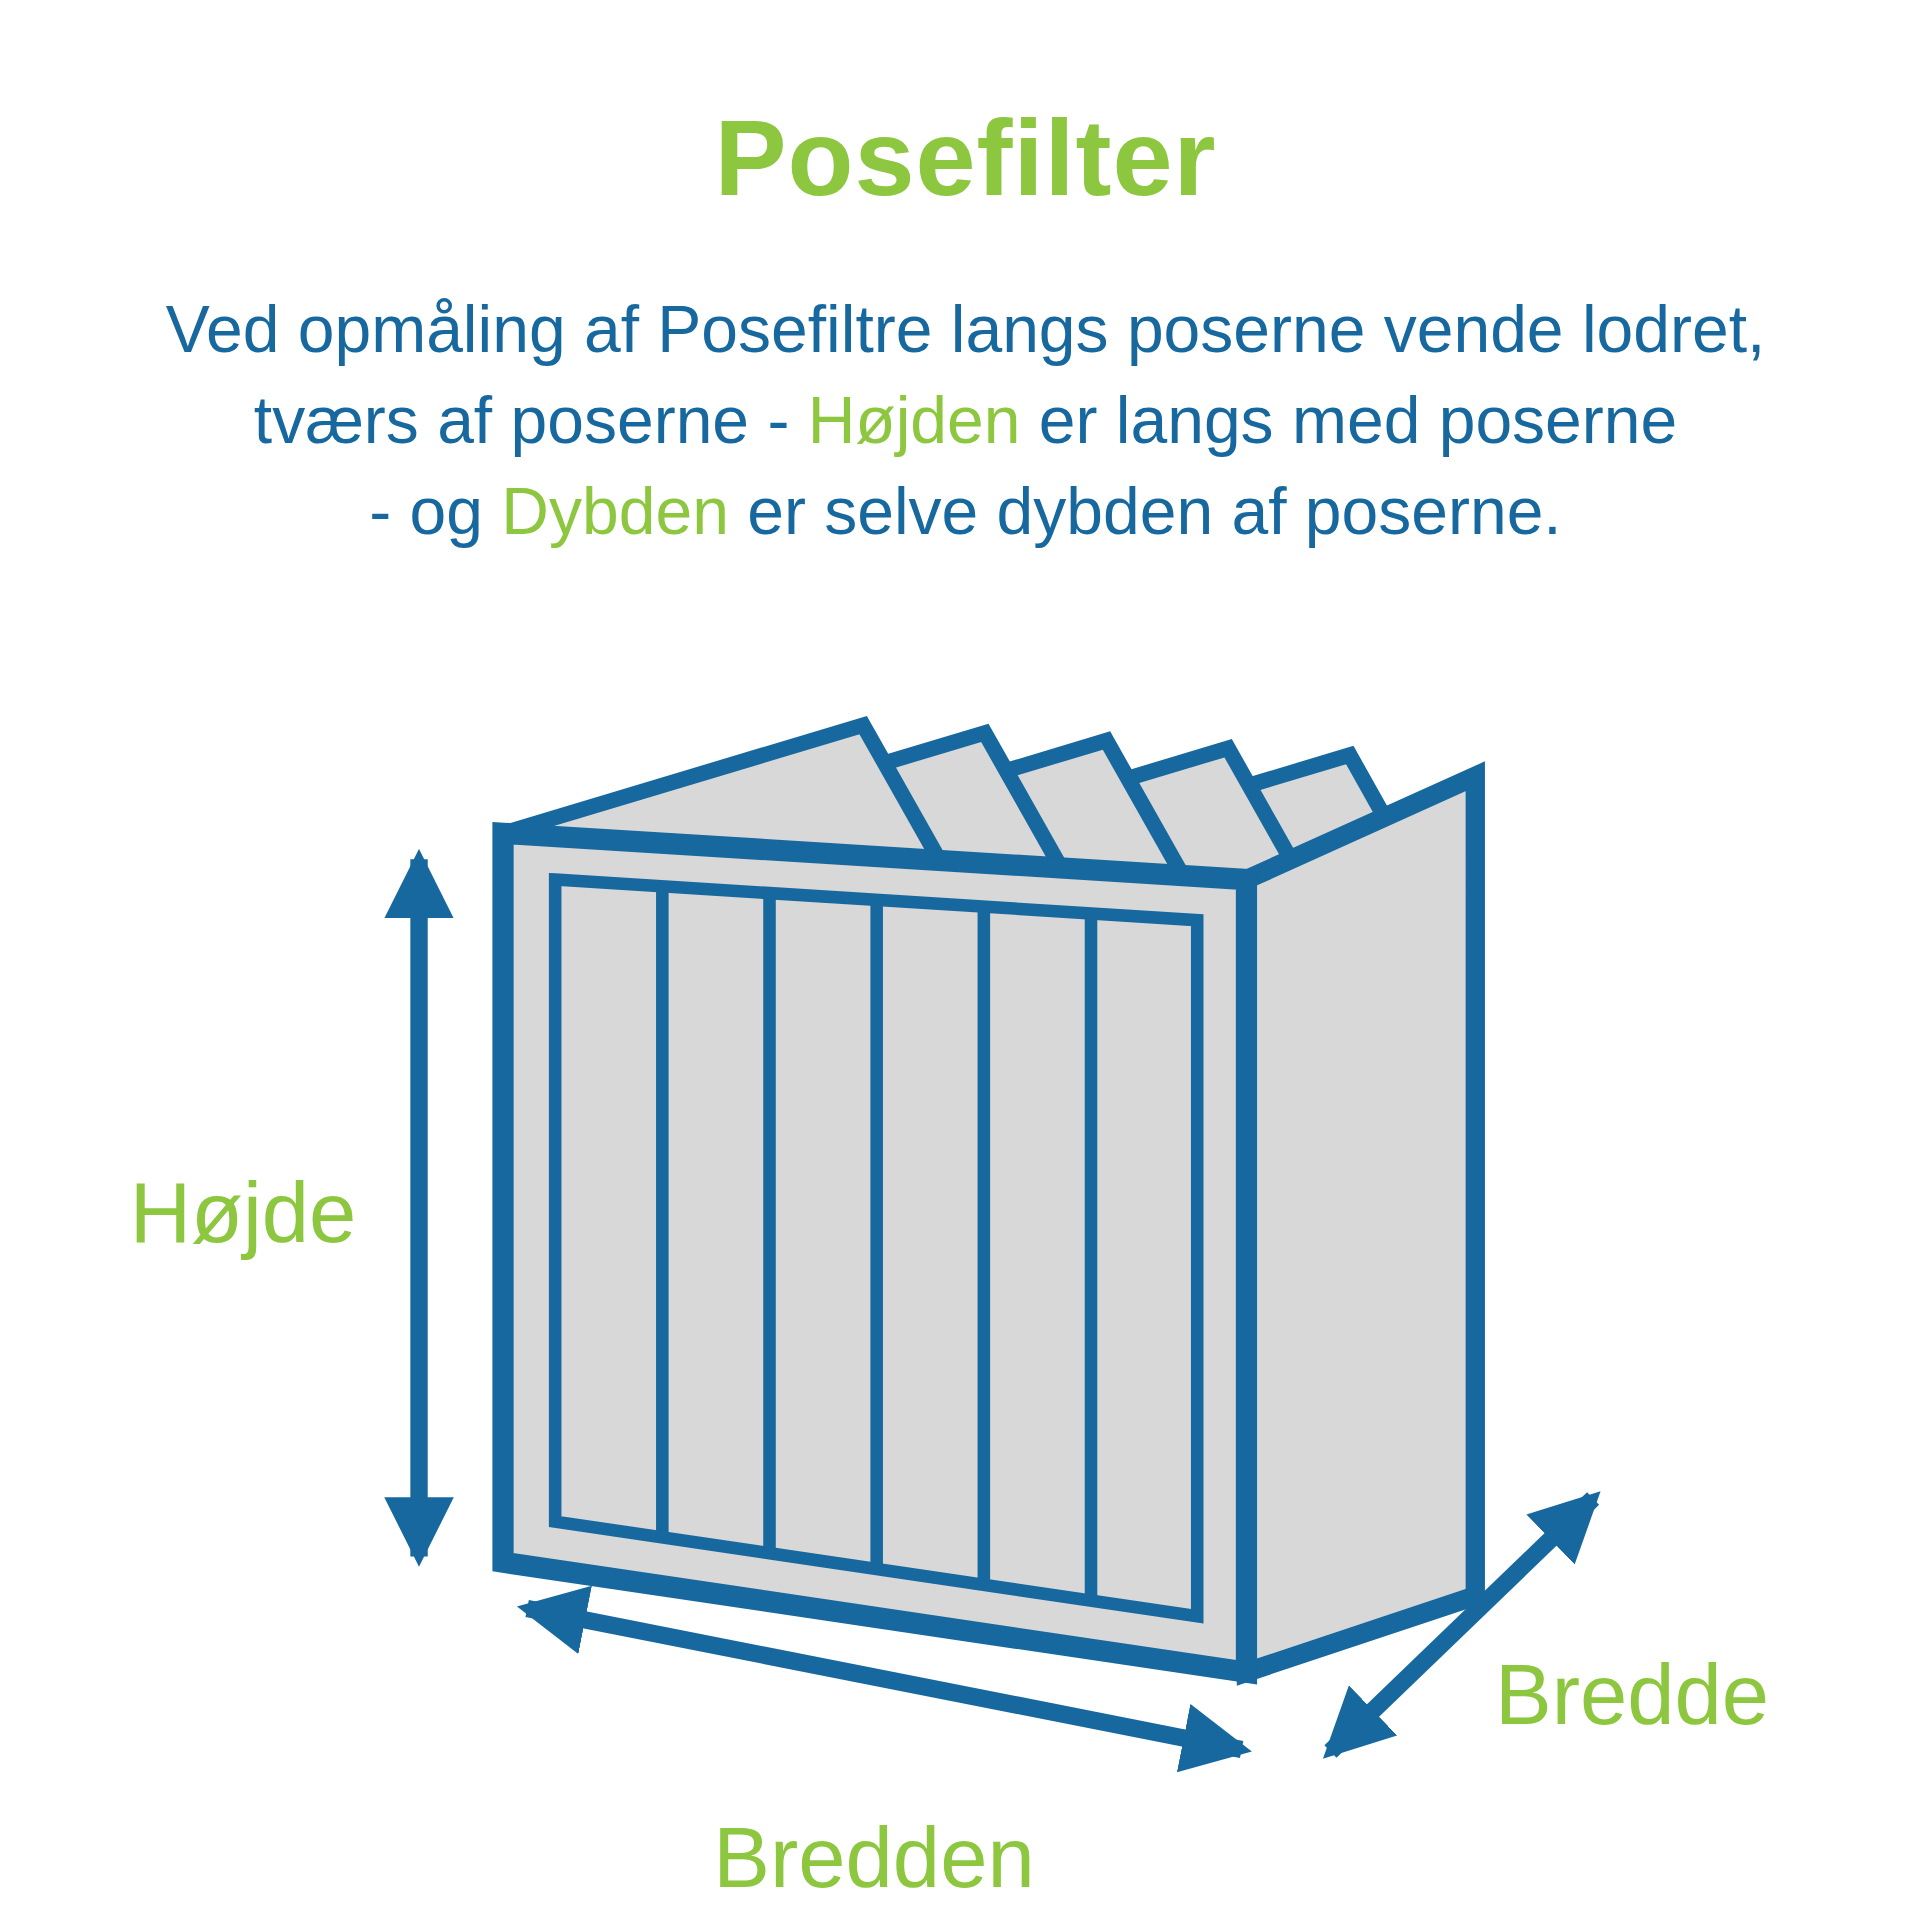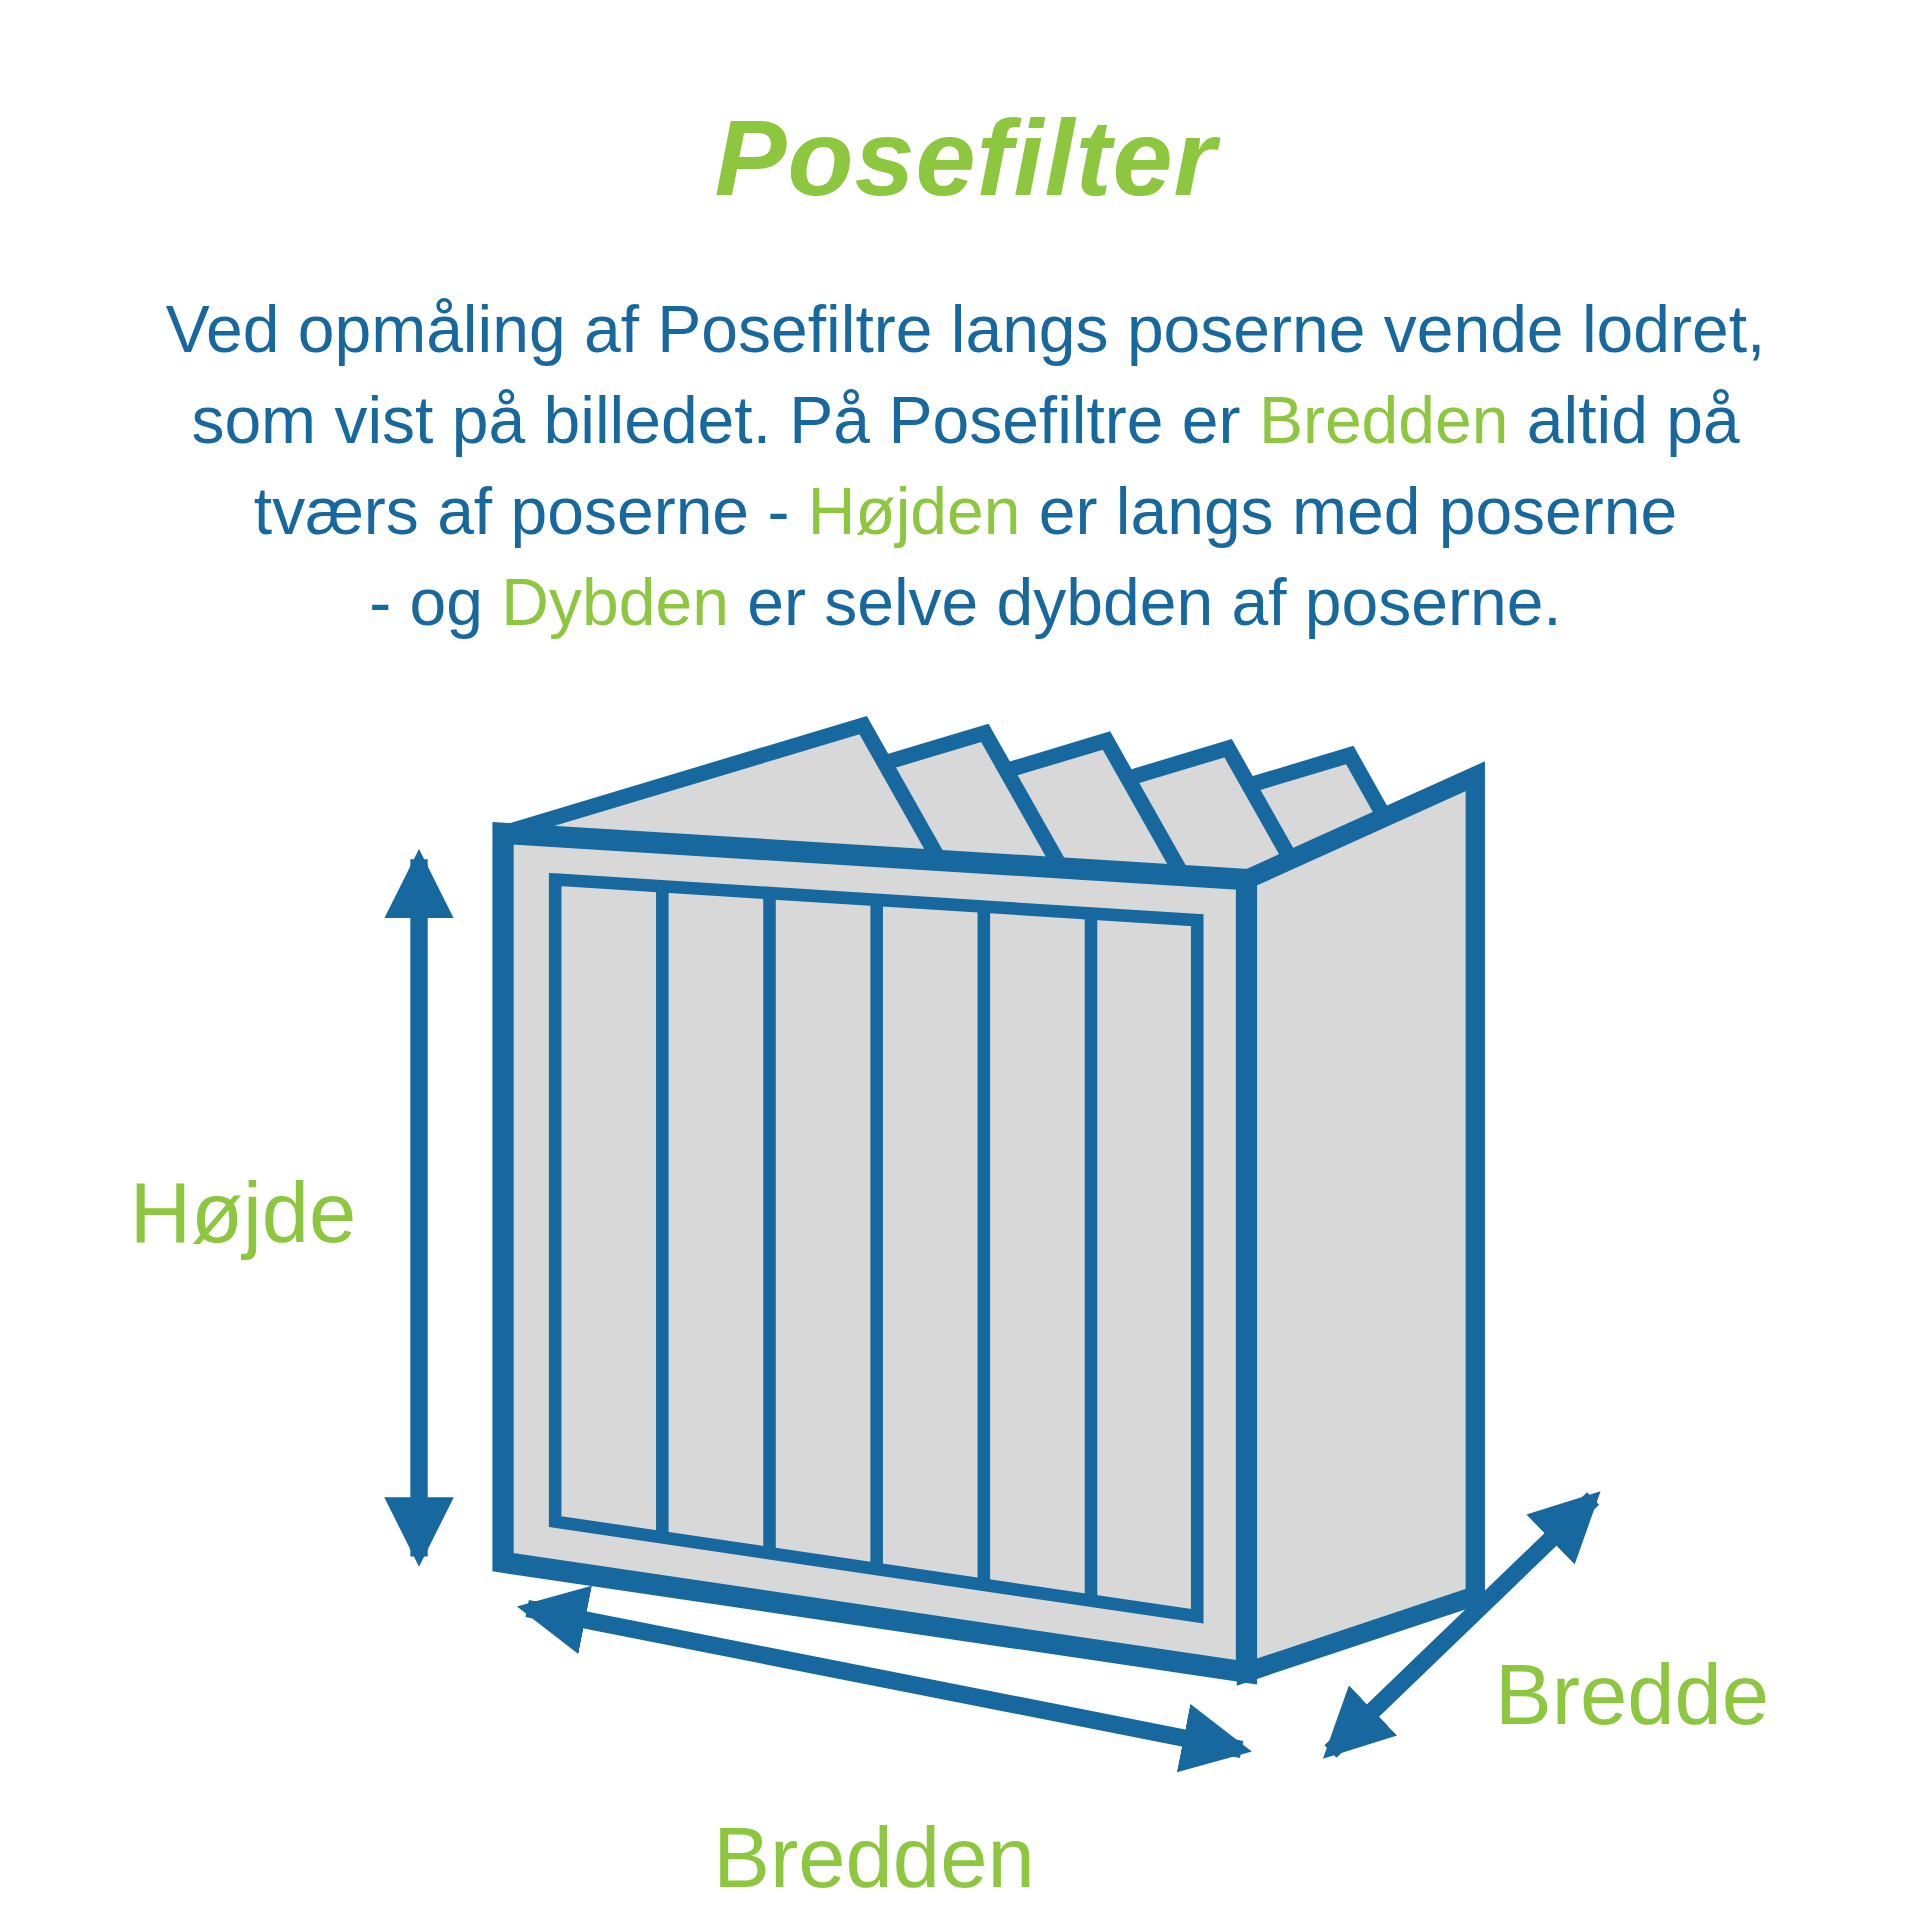--- a/index.html
+++ b/index.html
@@ -21,21 +21,20 @@
   .page-title {
     position: absolute;
     top: 95px;
     left: 0;
     width: 100%;
     text-align: center;
     font-size: 108px;
     font-weight: bold;
     color: var(--green);
     letter-spacing: 1px;
-    font-style: italic;
   }
   .intro {
     position: absolute;
     top: 284px;
     left: 0;
     width: 100%;
     text-align: center;
     font-size: 66px;
     line-height: 91px;
     color: var(--blue);
@@ -73,21 +72,20 @@
     white-space: nowrap;
   }
 </style>
 </head>
 <body>
 
 <div class="page-title">Posefilter</div>
 
 <div class="intro">
     <div class="para-line"><span class="seg-blue">Ved opmåling af Posefiltre langs poserne vende lodret,</span></div>
-    <div class="para-line"><span class="seg-blue">som vist på billedet. På Posefiltre er </span><span class="seg-green">Bredden</span><span class="seg-blue"> altid på</span></div>
     <div class="para-line"><span class="seg-blue">tværs af poserne - </span><span class="seg-green">Højden</span><span class="seg-blue"> er langs med poserne</span></div>
     <div class="para-line"><span class="seg-blue">- og </span><span class="seg-green">Dybden</span><span class="seg-blue"> er selve dybden af poserne.</span></div>
   </div>
 
 <svg class="diagram-svg" width="1931" height="1931" viewBox="0 0 2000 2000" xmlns="http://www.w3.org/2000/svg">
   <defs>
     <marker id="arrowhead" viewBox="0 0 10 10" refX="8.5" refY="5" markerWidth="4" markerHeight="4" orient="auto-start-reverse">
       <path d="M0,0 L10,5 L0,10 z" class="arrow-fill"></path>
     </marker>
   </defs>

